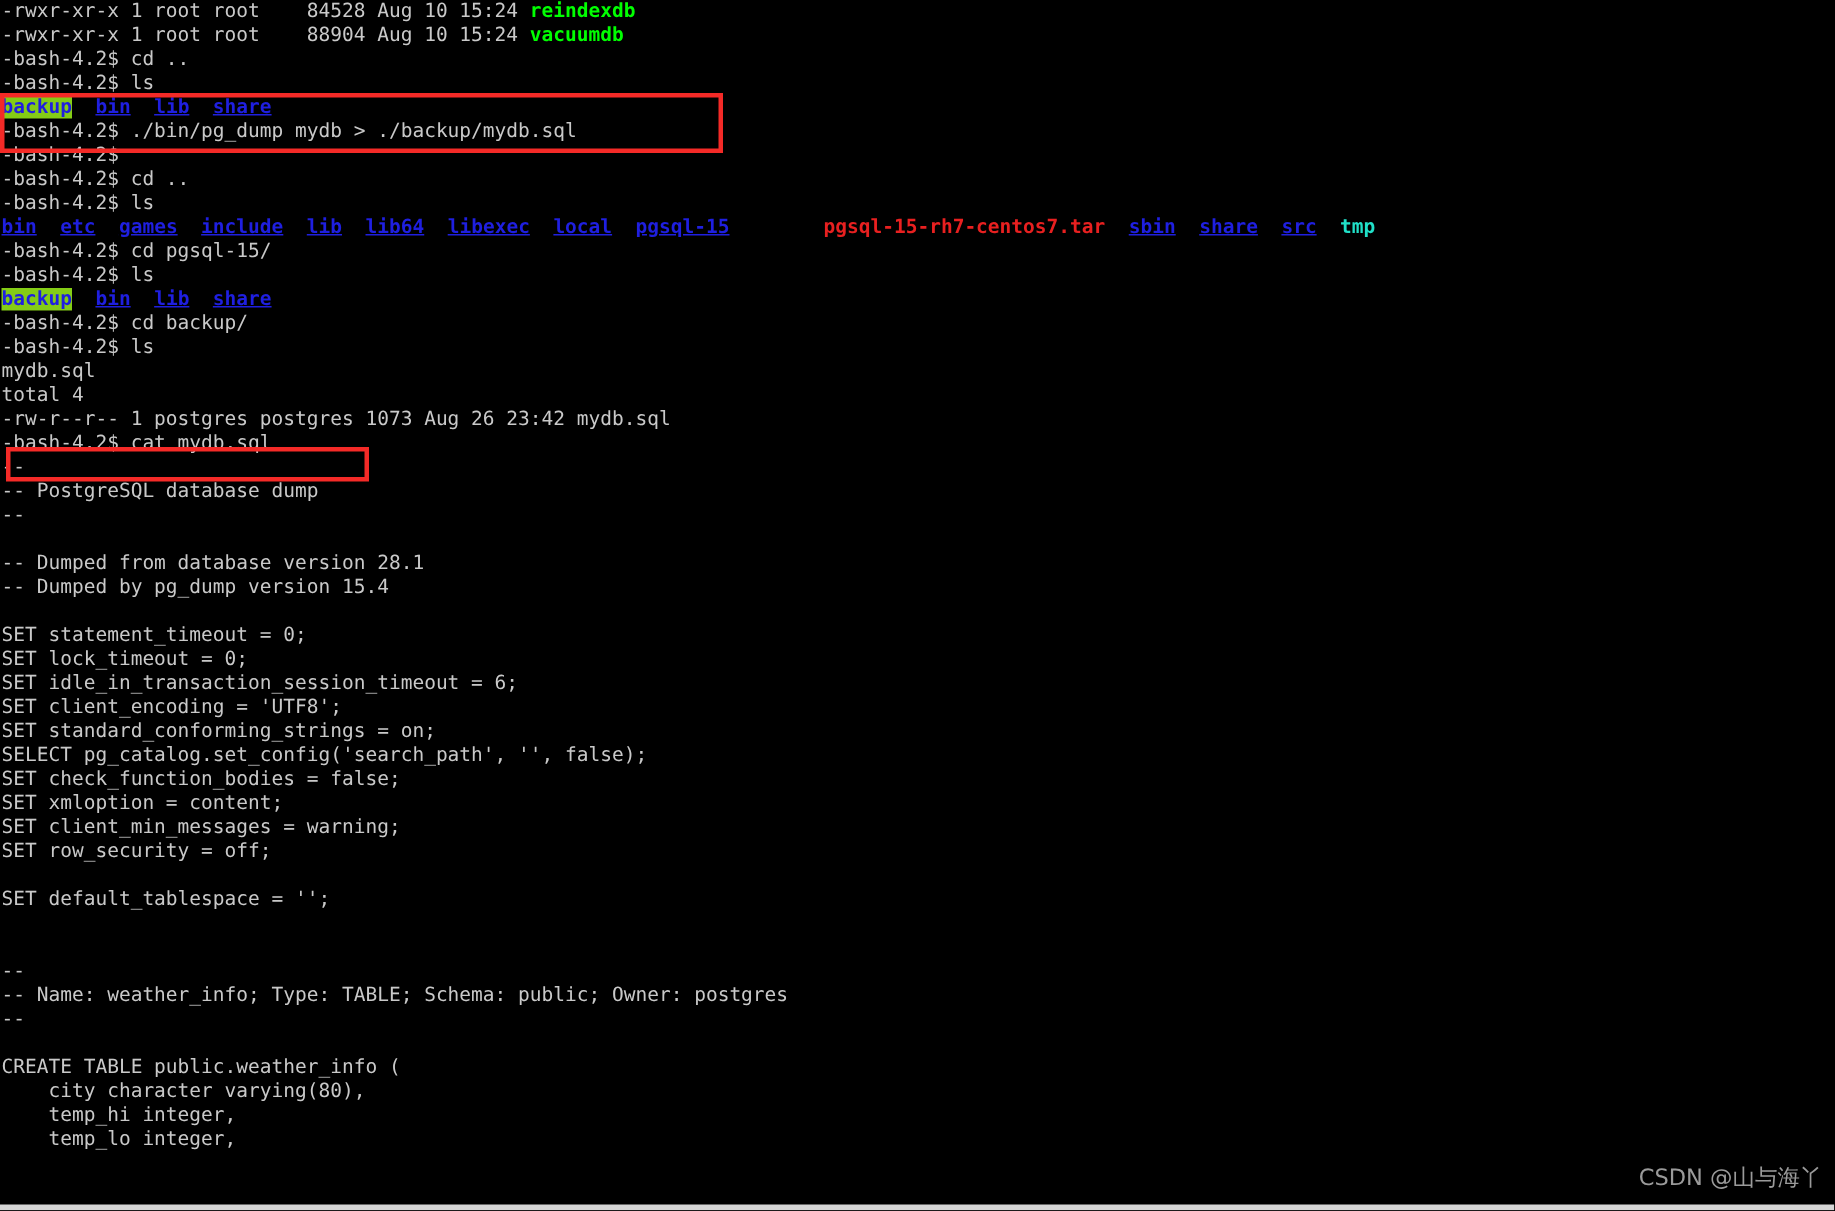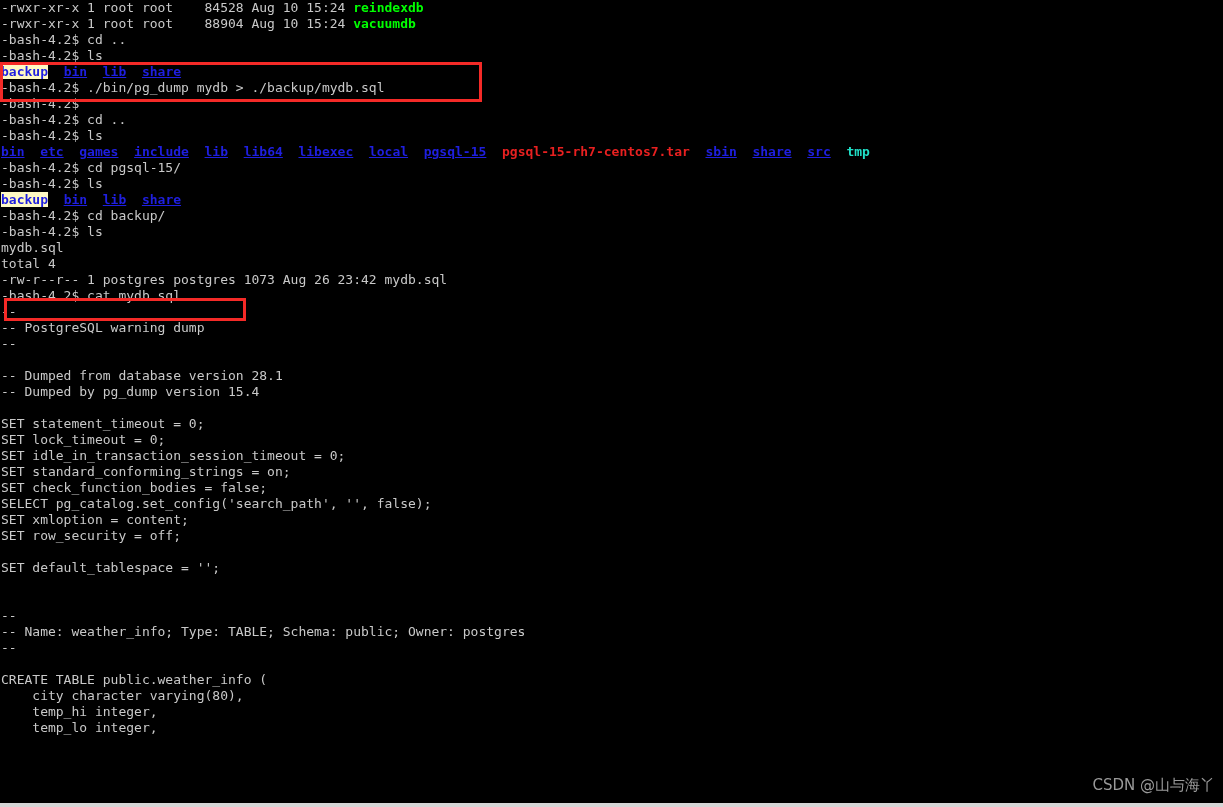--- a/index.html
+++ b/index.html
@@ -35,23 +35,23 @@
     margin: 0;
     padding: 0 0 0 1px;
     font-size: 13px;
   }
   .line.blank { color: transparent; }
 
   
   .c-default { color: #c9c9c9; }
   .c-exec    { color: #00ff00; font-weight: bold; }
   .c-dir     { color: #1f1fe0; font-weight: bold; text-decoration: underline; }
-  .c-archive { color: #e82020; font-weight: bold; }
+  .c-archive { color: #e82020; font-weight: bold; margin-left: 47px; }
   .c-sticky  { color: #20e0c8; font-weight: bold; margin-top: 23px; }
-  .c-ow-dir  { color: #1f1fe0; font-weight: bold; background: #fef9c3; }
+  .c-ow-dir  { color: #1f1fe0; font-weight: bold; background: #84cc16; }
 
   
   .annot {
     position: absolute;
     border: 3px solid #f42a27;
     box-sizing: border-box;
     background: transparent;
     pointer-events: none;
   }
   #annot-dump-cmd { left: 0px;  top: 62px;  width: 482px; height: 40px; }
@@ -97,33 +97,35 @@
       <div class="line"><span class="c-default">-bash-4.2$ cd pgsql-15/</span></div>
       <div class="line"><span class="c-default">-bash-4.2$ ls</span></div>
       <div class="line"><span class="c-ow-dir">backup</span><span class="c-default">  </span><span class="c-dir">bin</span><span class="c-default">  </span><span class="c-dir">lib</span><span class="c-default">  </span><span class="c-dir">share</span></div>
       <div class="line"><span class="c-default">-bash-4.2$ cd backup/</span></div>
       <div class="line"><span class="c-default">-bash-4.2$ ls</span></div>
       <div class="line"><span class="c-default">mydb.sql</span></div>
       <div class="line"><span class="c-default">total 4</span></div>
       <div class="line"><span class="c-default">-rw-r--r-- 1 postgres postgres 1073 Aug 26 23:42 mydb.sql</span></div>
       <div class="line"><span class="c-default">-bash-4.2$ cat mydb.sql</span></div>
       <div class="line"><span class="c-default">--</span></div>
-      <div class="line"><span class="c-default">-- PostgreSQL warning dump</span></div>
+      <div class="line"><span class="c-default">-- PostgreSQL database dump</span></div>
       <div class="line"><span class="c-default">--</span></div>
       <div class="line blank">&nbsp;</div>
       <div class="line"><span class="c-default">-- Dumped from database version 28.1</span></div>
       <div class="line"><span class="c-default">-- Dumped by pg_dump version 15.4</span></div>
       <div class="line blank">&nbsp;</div>
       <div class="line"><span class="c-default">SET statement_timeout = 0;</span></div>
       <div class="line"><span class="c-default">SET lock_timeout = 0;</span></div>
-      <div class="line"><span class="c-default">SET idle_in_transaction_session_timeout = 0;</span></div>
+      <div class="line"><span class="c-default">SET idle_in_transaction_session_timeout = 6;</span></div>
+      <div class="line"><span class="c-default">SET client_encoding = 'UTF8';</span></div>
       <div class="line"><span class="c-default">SET standard_conforming_strings = on;</span></div>
+      <div class="line"><span class="c-default">SELECT pg_catalog.set_config('search_path', '', false);</span></div>
       <div class="line"><span class="c-default">SET check_function_bodies = false;</span></div>
-      <div class="line"><span class="c-default">SELECT pg_catalog.set_config('search_path', '', false);</span></div>
       <div class="line"><span class="c-default">SET xmloption = content;</span></div>
+      <div class="line"><span class="c-default">SET client_min_messages = warning;</span></div>
       <div class="line"><span class="c-default">SET row_security = off;</span></div>
       <div class="line blank">&nbsp;</div>
       <div class="line"><span class="c-default">SET default_tablespace = '';</span></div>
       <div class="line blank">&nbsp;</div>
       <div class="line blank">&nbsp;</div>
       <div class="line"><span class="c-default">--</span></div>
       <div class="line"><span class="c-default">-- Name: weather_info; Type: TABLE; Schema: public; Owner: postgres</span></div>
       <div class="line"><span class="c-default">--</span></div>
       <div class="line blank">&nbsp;</div>
       <div class="line"><span class="c-default">CREATE TABLE public.weather_info (</span></div>

